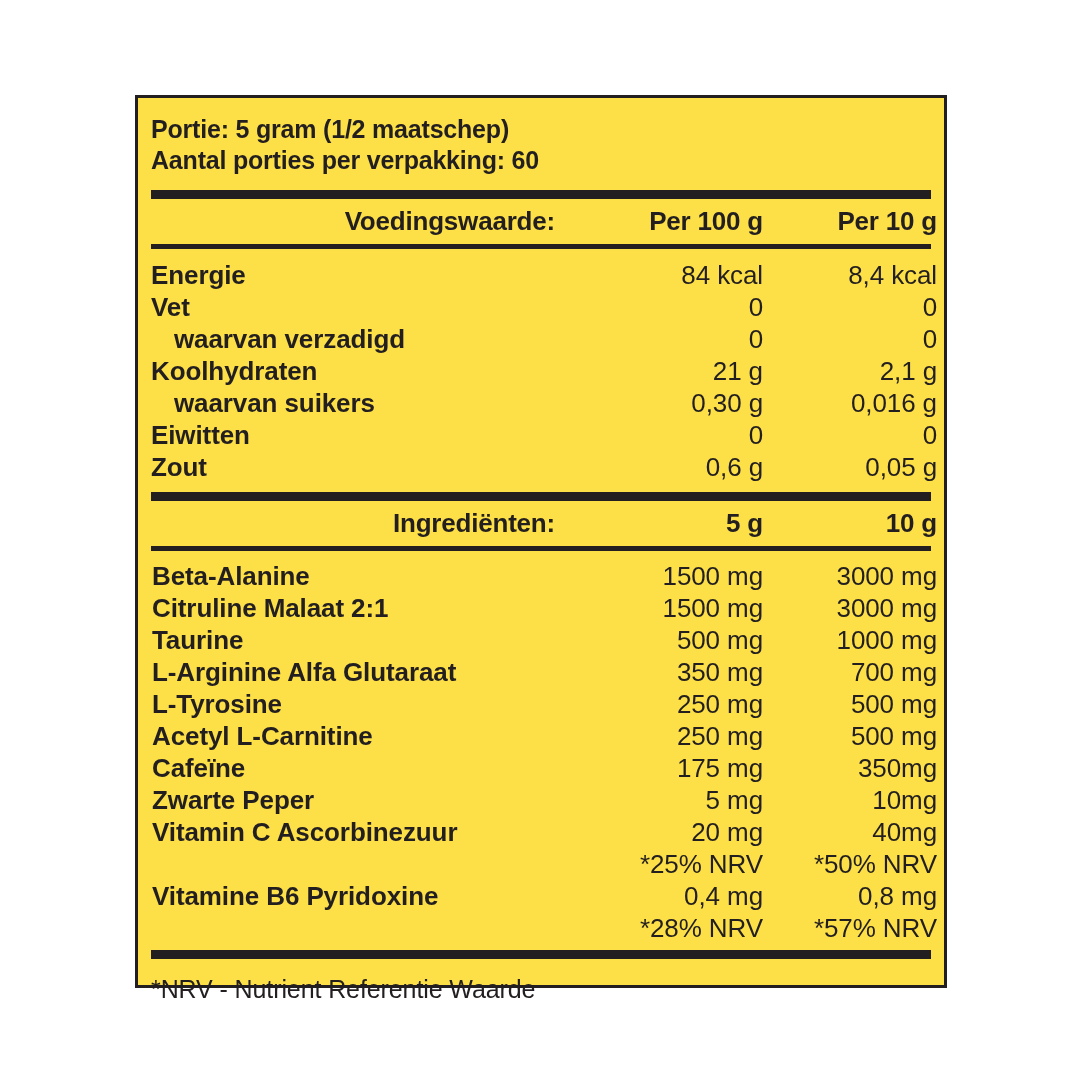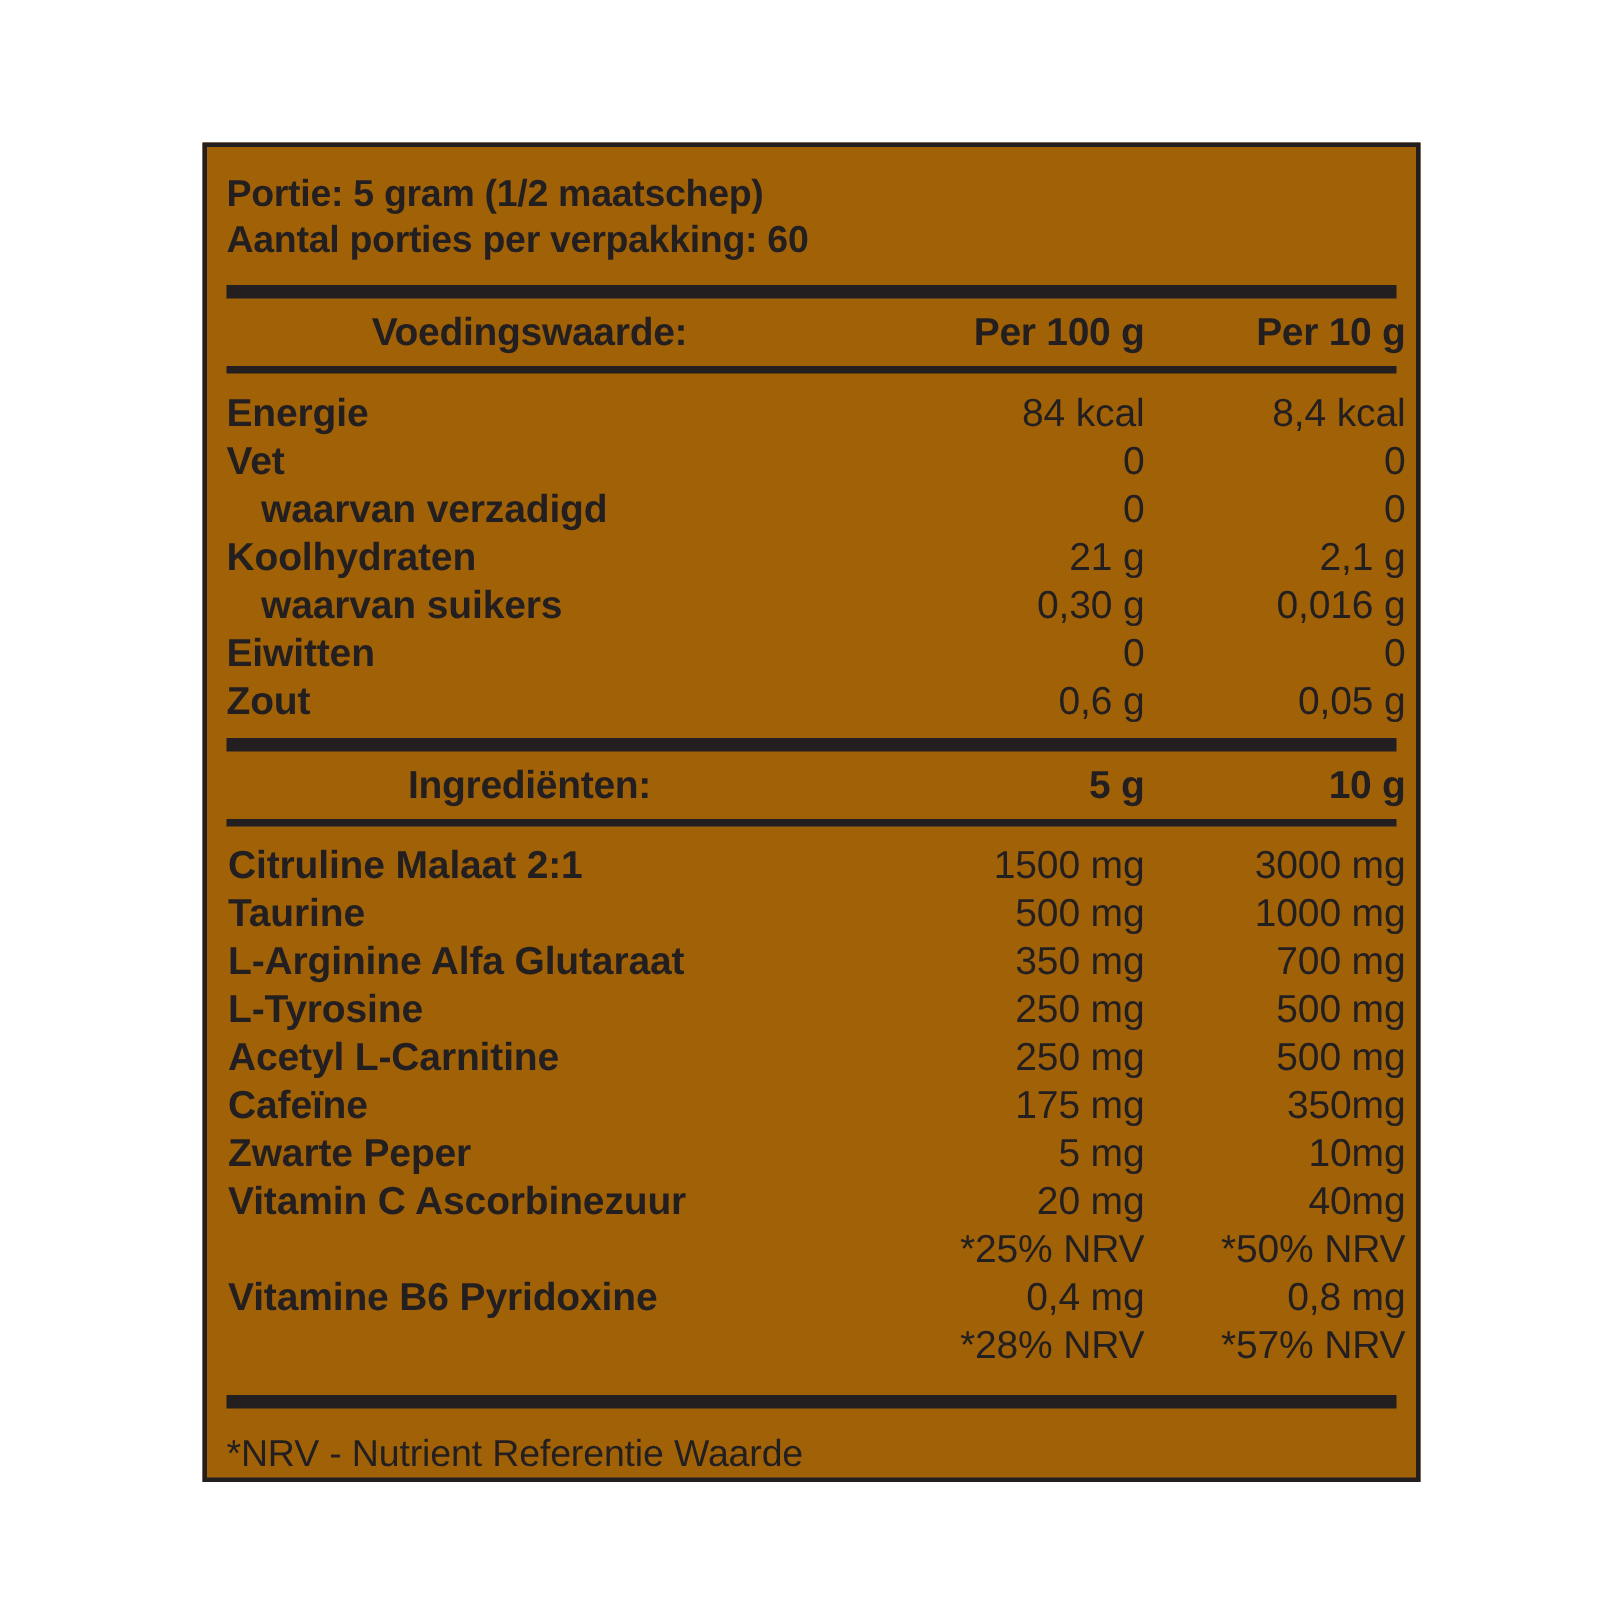--- a/index.html
+++ b/index.html
@@ -24,21 +24,21 @@
 
   
   .panel {
     position: absolute;
     left: 135px;
     top: 95px;
     width: 812px;
     height: 893px;
     box-sizing: border-box;
     border: 3px solid #231f20;
-    background: #a16207;
+    background: #fde047;
   }
 
   .panel-inner {
     box-sizing: border-box;
     padding: 0 13px;
     height: 100%;
     display: flex;
     flex-direction: column;
   }
 
@@ -84,21 +84,21 @@
   }
 
   .hdr-row th {
     font-size: 26px;
     font-weight: bold;
     line-height: 45px;
     height: 45px;
     letter-spacing: -0.2px;
     white-space: nowrap;
   }
-  .hdr-row th.lbl { text-align: center; margin-top: 45px; }
+  .hdr-row th.lbl { text-align: right; margin-top: 45px; }
   .hdr-row th.val { text-align: right; }
 
   .data-row td {
     font-size: 26px;
     font-weight: normal;
     line-height: 32px;
     height: 32px;
     letter-spacing: -0.1px;
     white-space: nowrap;
   }
@@ -221,20 +221,25 @@
 
       <div class="ingred-body">
         <table class="nutri">
           <colgroup>
               <col class="c-label">
               <col class="c-v1">
               <col class="c-v2">
             </colgroup>
           <tbody id="ingredient-rows">
               <tr class="data-row">
+                <td class="lbl">Beta-Alanine</td>
+                <td class="val">1500 mg</td>
+                <td class="val">3000 mg</td>
+              </tr>
+              <tr class="data-row">
                 <td class="lbl">Citruline Malaat 2:1</td>
                 <td class="val">1500 mg</td>
                 <td class="val">3000 mg</td>
               </tr>
               <tr class="data-row">
                 <td class="lbl">Taurine</td>
                 <td class="val">500 mg</td>
                 <td class="val">1000 mg</td>
               </tr>
               <tr class="data-row">

